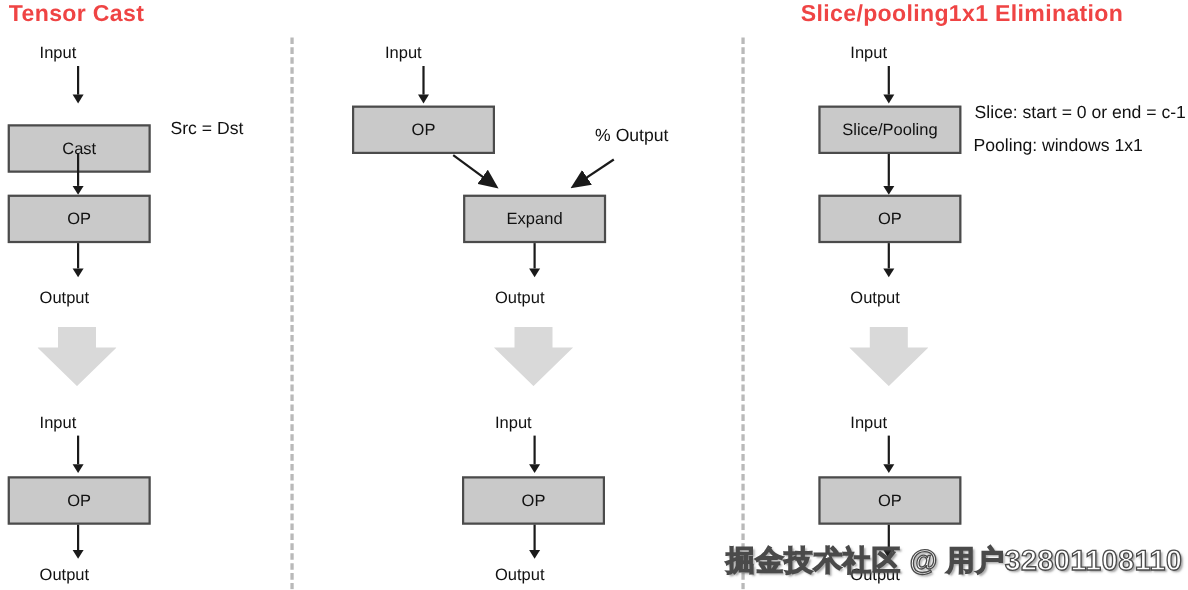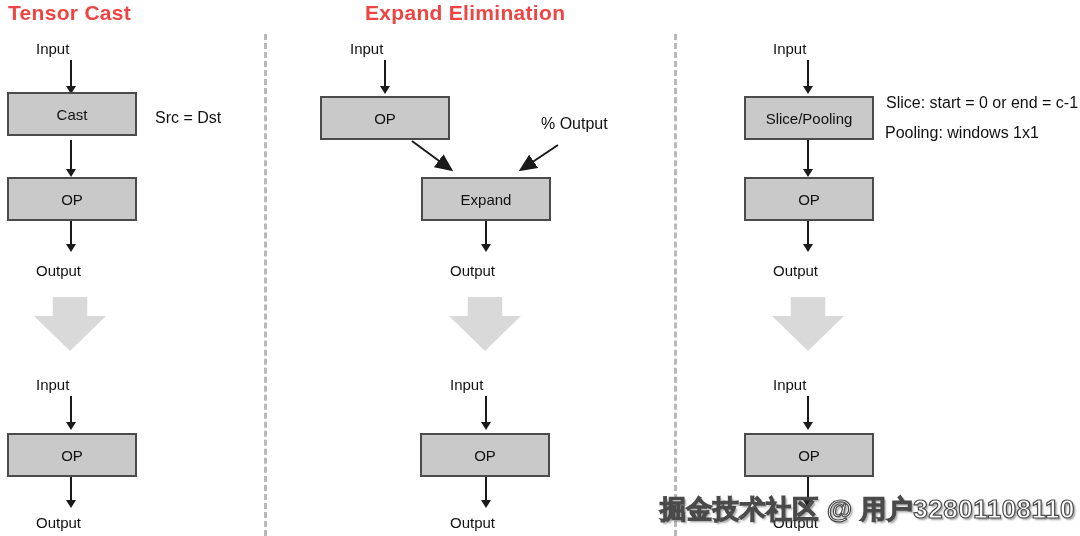--- a/index.html
+++ b/index.html
@@ -55,36 +55,35 @@
 
 <div class="canvas">
 
   <div class="divider" style="left:264px"></div>
   <div class="divider" style="left:674px"></div>
 
   <div class="title" style="left:8px;top:1px">Tensor Cast</div>
 
   <div class="lbl" style="left:36px;top:40px">Input</div>
   <div class="varrow" style="left:70px;top:60px;height:26px"></div>
-  <div class="box" style="left:7px;top:92px">Cast</div>
+  <div class="box" style="left:7px;top:113px">Cast</div>
   <div class="note" style="left:155px;top:109px">Src = Dst</div>
   <div class="varrow" style="left:70px;top:140px;height:29px"></div>
   <div class="box" style="left:7px;top:177px">OP</div>
   <div class="varrow" style="left:70px;top:221px;height:23px"></div>
   <div class="lbl" style="left:36px;top:262px">Output</div>
 
   <div class="bigarrow" style="left:34px;top:297px"></div>
 
   <div class="lbl" style="left:36px;top:376px">Input</div>
   <div class="varrow" style="left:70px;top:396px;height:26px"></div>
   <div class="box" style="left:7px;top:433px">OP</div>
   <div class="varrow" style="left:70px;top:477px;height:23px"></div>
   <div class="lbl" style="left:36px;top:514px">Output</div>
 
-  <div class="title" style="left:365px;top:1px">Expand Elimination</div>
 
   <div class="lbl" style="left:350px;top:40px">Input</div>
   <div class="varrow" style="left:384px;top:60px;height:26px"></div>
   <div class="box" style="left:320px;top:96px">OP</div>
   <div class="note" style="left:541px;top:115px">% Output</div>
 
   <svg class="diag" style="left:300px;top:138px" width="320" height="40" viewBox="0 0 320 40">
     <defs>
       <marker id="ah" markerWidth="9" markerHeight="8" refX="7" refY="4" orient="auto">
         <path d="M0,0 L9,4 L0,8 z" fill="#1a1a1a"></path>
@@ -99,20 +98,21 @@
   <div class="lbl" style="left:450px;top:262px">Output</div>
 
   <div class="bigarrow" style="left:449px;top:297px"></div>
 
   <div class="lbl" style="left:450px;top:376px">Input</div>
   <div class="varrow" style="left:485px;top:396px;height:26px"></div>
   <div class="box" style="left:420px;top:433px">OP</div>
   <div class="varrow" style="left:485px;top:477px;height:23px"></div>
   <div class="lbl" style="left:450px;top:514px">Output</div>
 
+  <div class="title" style="left:728px;top:1px">Slice/pooling1x1 Elimination</div>
 
   <div class="lbl" style="left:773px;top:40px">Input</div>
   <div class="varrow" style="left:807px;top:60px;height:26px"></div>
   <div class="box" style="left:744px;top:96px">Slice/Pooling</div>
   <div class="note" style="left:886px;top:94px">Slice: start = 0 or end = c-1</div>
   <div class="note" style="left:885px;top:124px">Pooling: windows 1x1</div>
   <div class="varrow" style="left:807px;top:140px;height:29px"></div>
   <div class="box" style="left:744px;top:177px">OP</div>
   <div class="varrow" style="left:807px;top:221px;height:23px"></div>
   <div class="lbl" style="left:773px;top:262px">Output</div>

